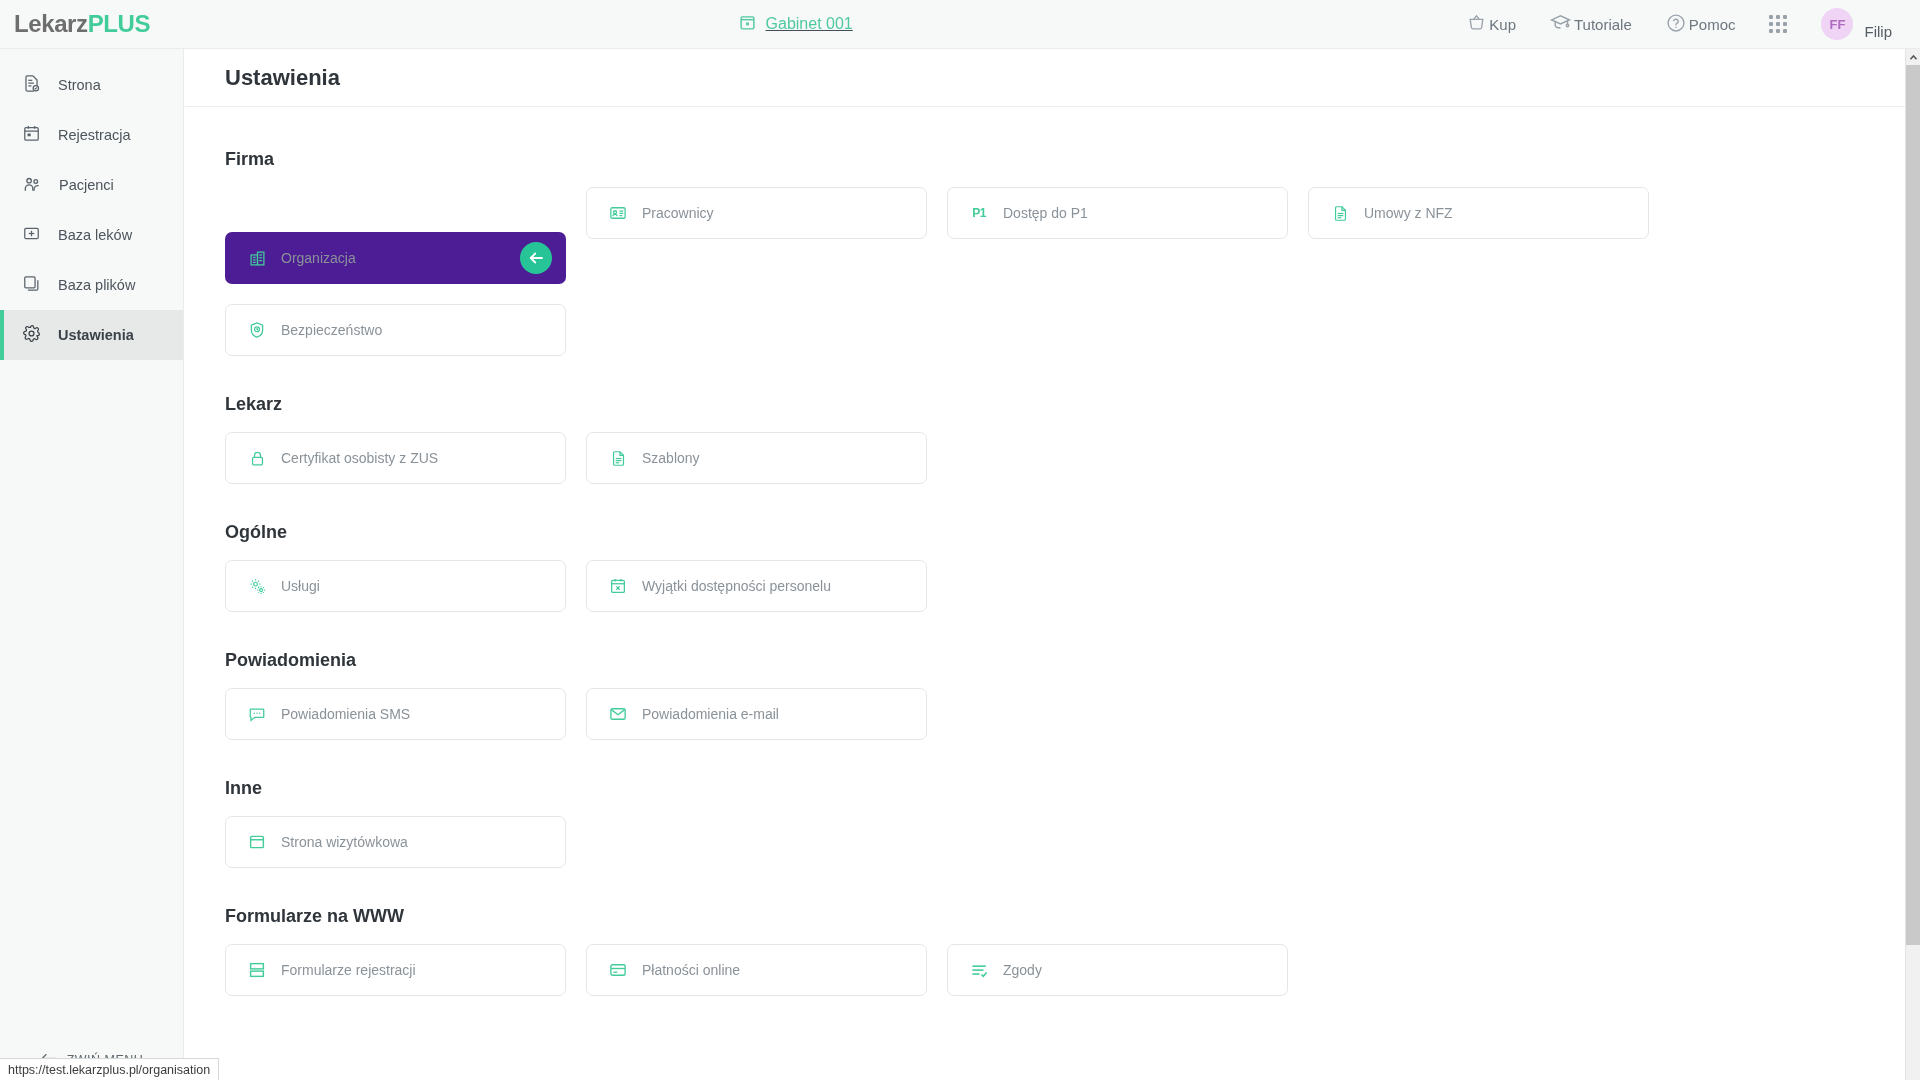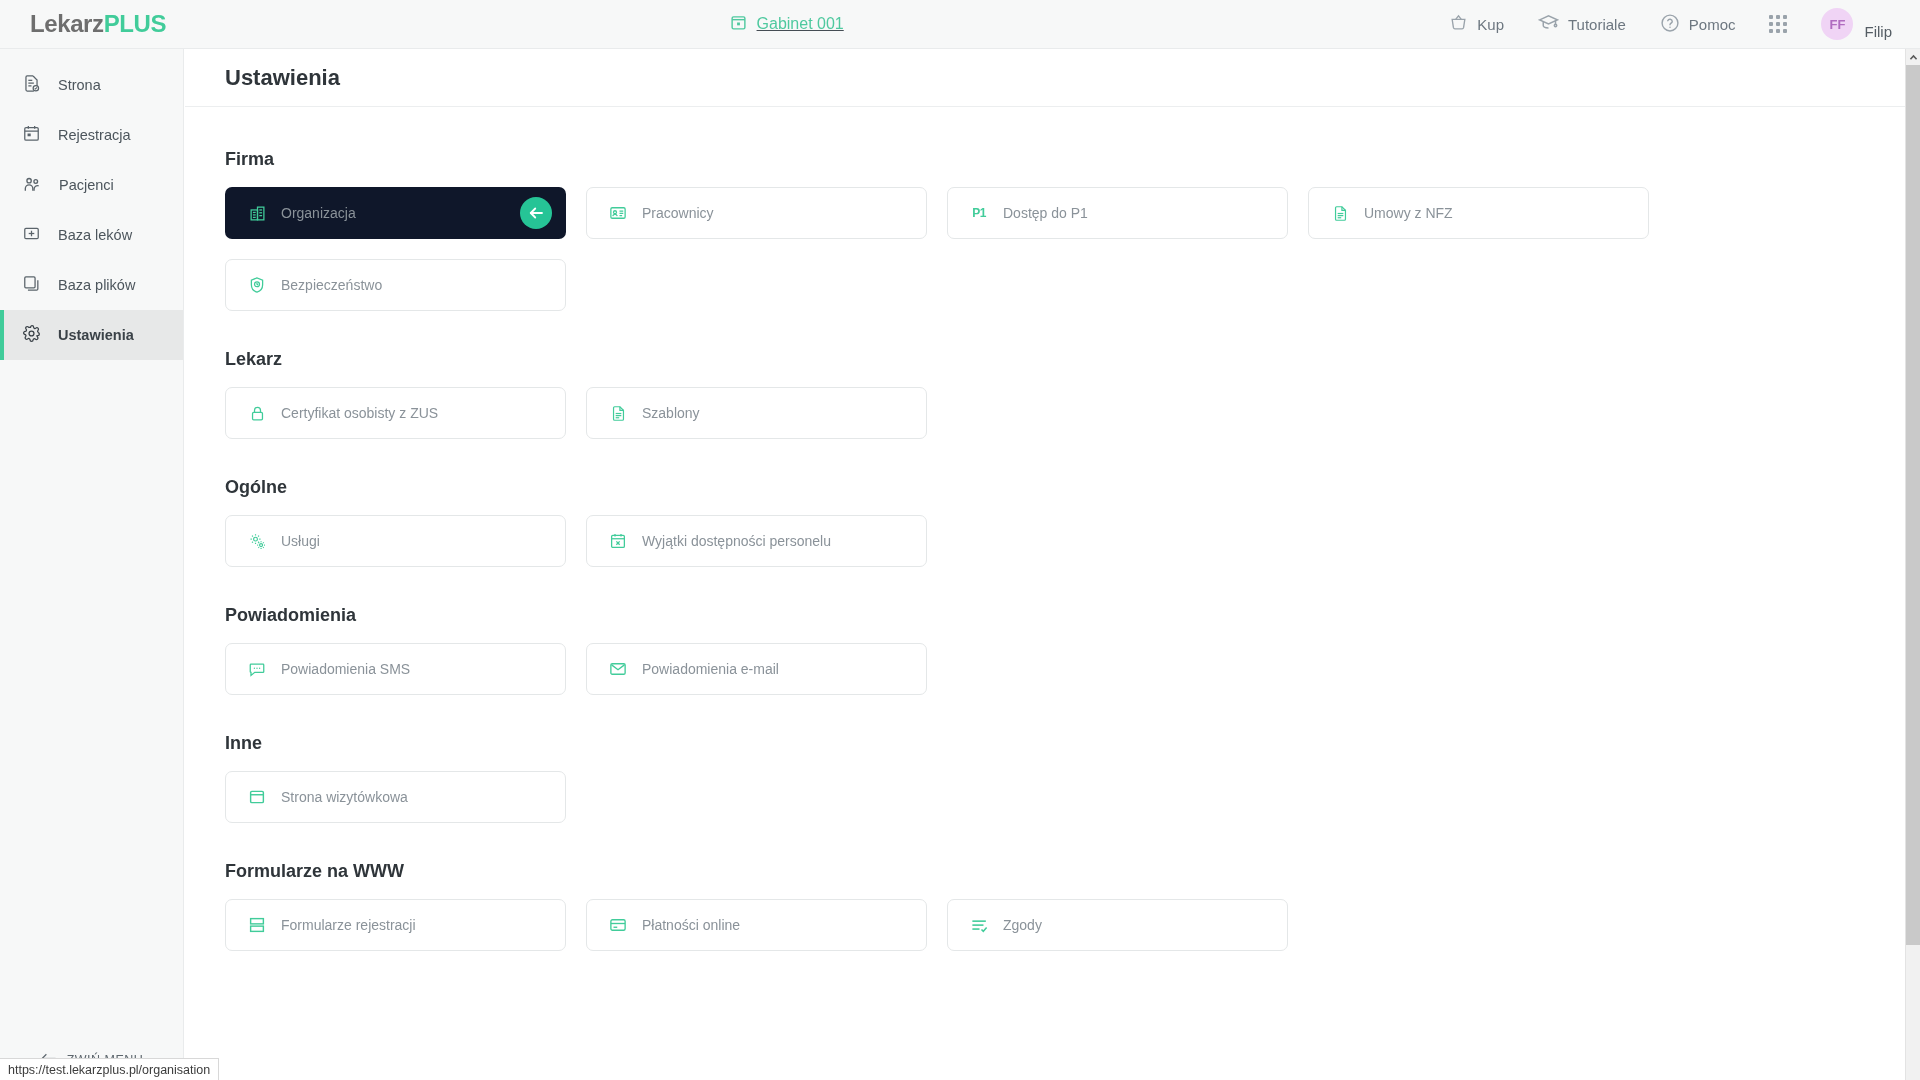--- a/index.html
+++ b/index.html
@@ -14,41 +14,41 @@
   
   .topbar {
     position: absolute; top: 0; left: 0;
     width: 1920px; height: 49px;
     background: #f7f8f8;
     border-bottom: 1px solid #e9ebec;
     display: flex; align-items: center;
     z-index: 30;
   }
   .logo {
-    width: 184px; padding-left: 30px;
+    width: 184px; padding-left: 14px;
     font-size: 24px; font-weight: 700; letter-spacing: -0.4px;
     white-space: nowrap;
   }
   .logo .part1 { color: #6e6e6e; }
   .logo .part2 { color: #41cc9a; }
 
   .topbar-center {
     flex: 1; display: flex; align-items: center; justify-content: center;
     gap: 10px;
     margin-left: -60px;
     text-decoration: underline;
   }
   .gabinet-label { color: #4fc99f; font-size: 16px; }
 
   .topbar-right {
     display: flex; align-items: center; gap: 34px;
     padding-right: 28px;
   }
   .tb-item {
-    display: flex; align-items: center; gap: 9px;
+    display: flex; align-items: center; gap: 3px;
     color: #6d7780; font-size: 15px; white-space: nowrap;
     cursor: pointer;
   }
   .grid-icon {
     display: grid; grid-template-columns: repeat(3, 4px);
     grid-auto-rows: 4px; gap: 3px; cursor: pointer;
   }
   .grid-icon i { display: block; width: 4px; height: 4px; background: #9aa3ab; border-radius: 1px; }
   .avatar-wrap { display: flex; align-items: flex-end; gap: 11px; cursor: pointer; }
   .avatar {
@@ -115,22 +115,23 @@
     border: 1px solid #e4e7e8;
     border-radius: 7px;
     background: #ffffff;
     display: flex; align-items: center;
     padding: 0 18px 0 21px;
     gap: 14px;
     cursor: pointer;
     position: relative;
   }
   .card.hovered {
-    background: #0f172a;
+    background: #4c1d95;
     border-color: transparent;
+    margin-top: 45px;
   }
   .card-label { color: #8a9299; font-size: 14px; white-space: nowrap; }
   .card-icon { display: flex; align-items: center; justify-content: center; width: 20px; height: 20px; flex: none; }
   .p1-icon { color: #41cc9a; font-weight: 700; font-size: 12px; letter-spacing: -0.5px; }
 
   .go-btn {
     position: absolute; right: 13px; top: 50%;
     transform: translateY(-50%);
     width: 32px; height: 32px; border-radius: 50%;
     background: #26c496;

